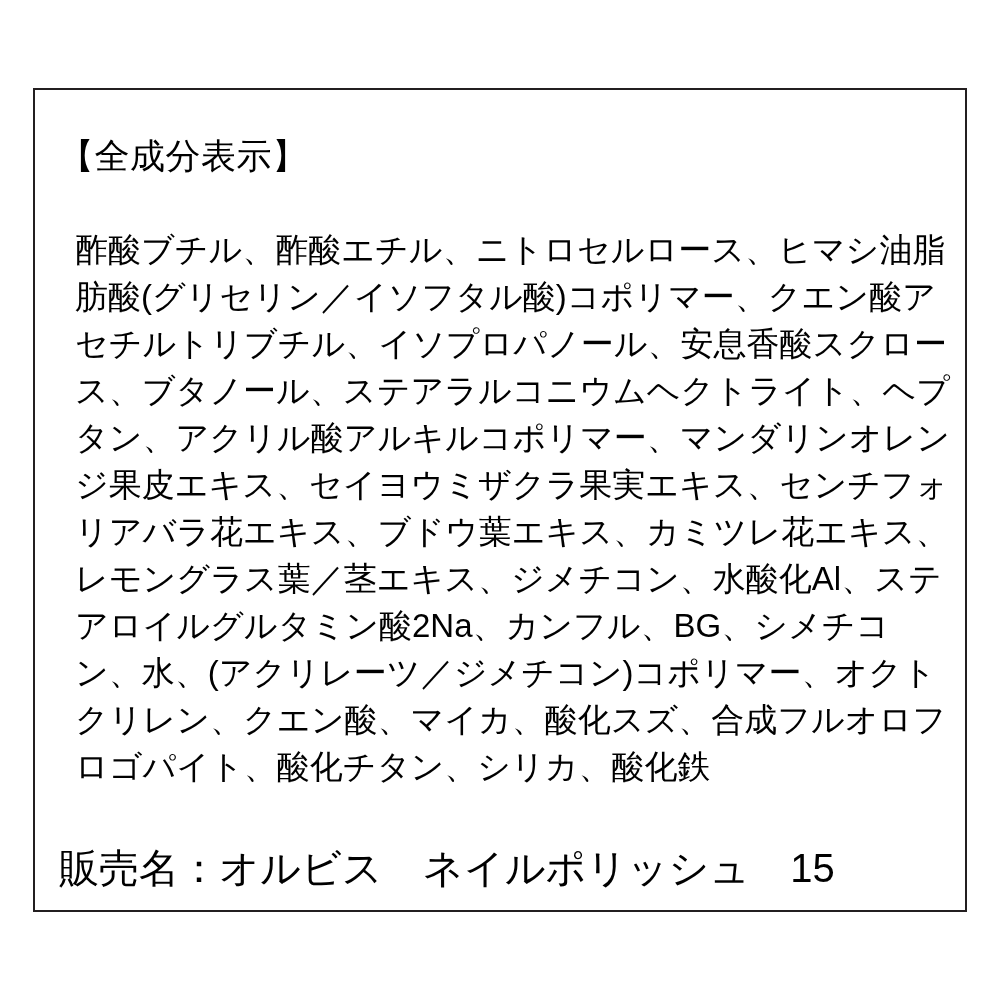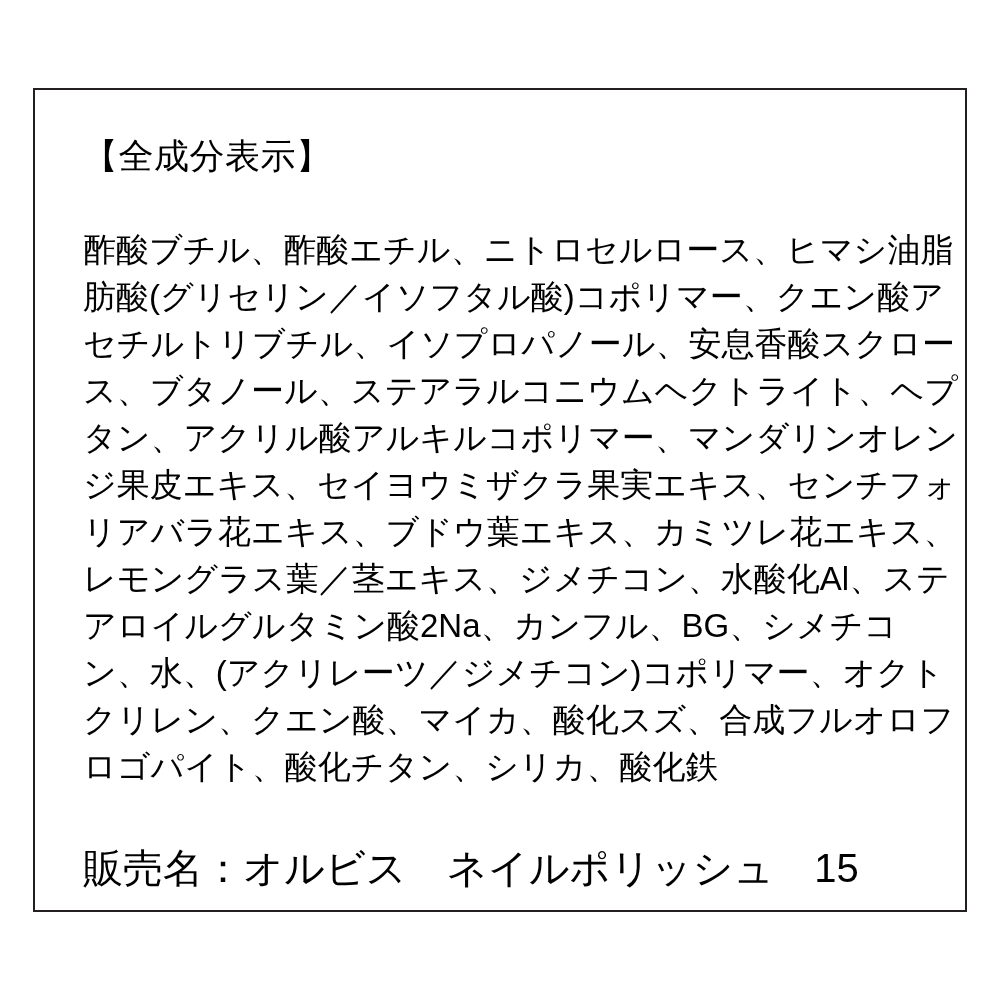--- a/index.html
+++ b/index.html
@@ -23,35 +23,35 @@
   }
   .ingredient-box {
     position: absolute;
     left: 33px;
     top: 88px;
     width: 934px;
     height: 824px;
     border: 2px solid #231f20;
     box-sizing: border-box;
     background: #ffffff;
-    padding: 44px 52px 0 48px;
+    padding: 44px 52px 0 24px;
   }
   .doc-heading {
     font-size: 35px;
     line-height: 1.25;
     letter-spacing: 0.5px;
     font-weight: 400;
     margin: 0 0 48px 0;
     white-space: nowrap;
   }
   .ingredient-body {
     font-size: 33px;
     line-height: 47px;
     letter-spacing: 0px;
-    margin: 0;
+    margin: 16px;
     text-align: left;
     word-break: break-all;
     width: 880px;
   }
   .sales-name {
     font-size: 40px;
     line-height: 1.3;
     margin: 52px 0 0 0;
     white-space: pre;
   }

